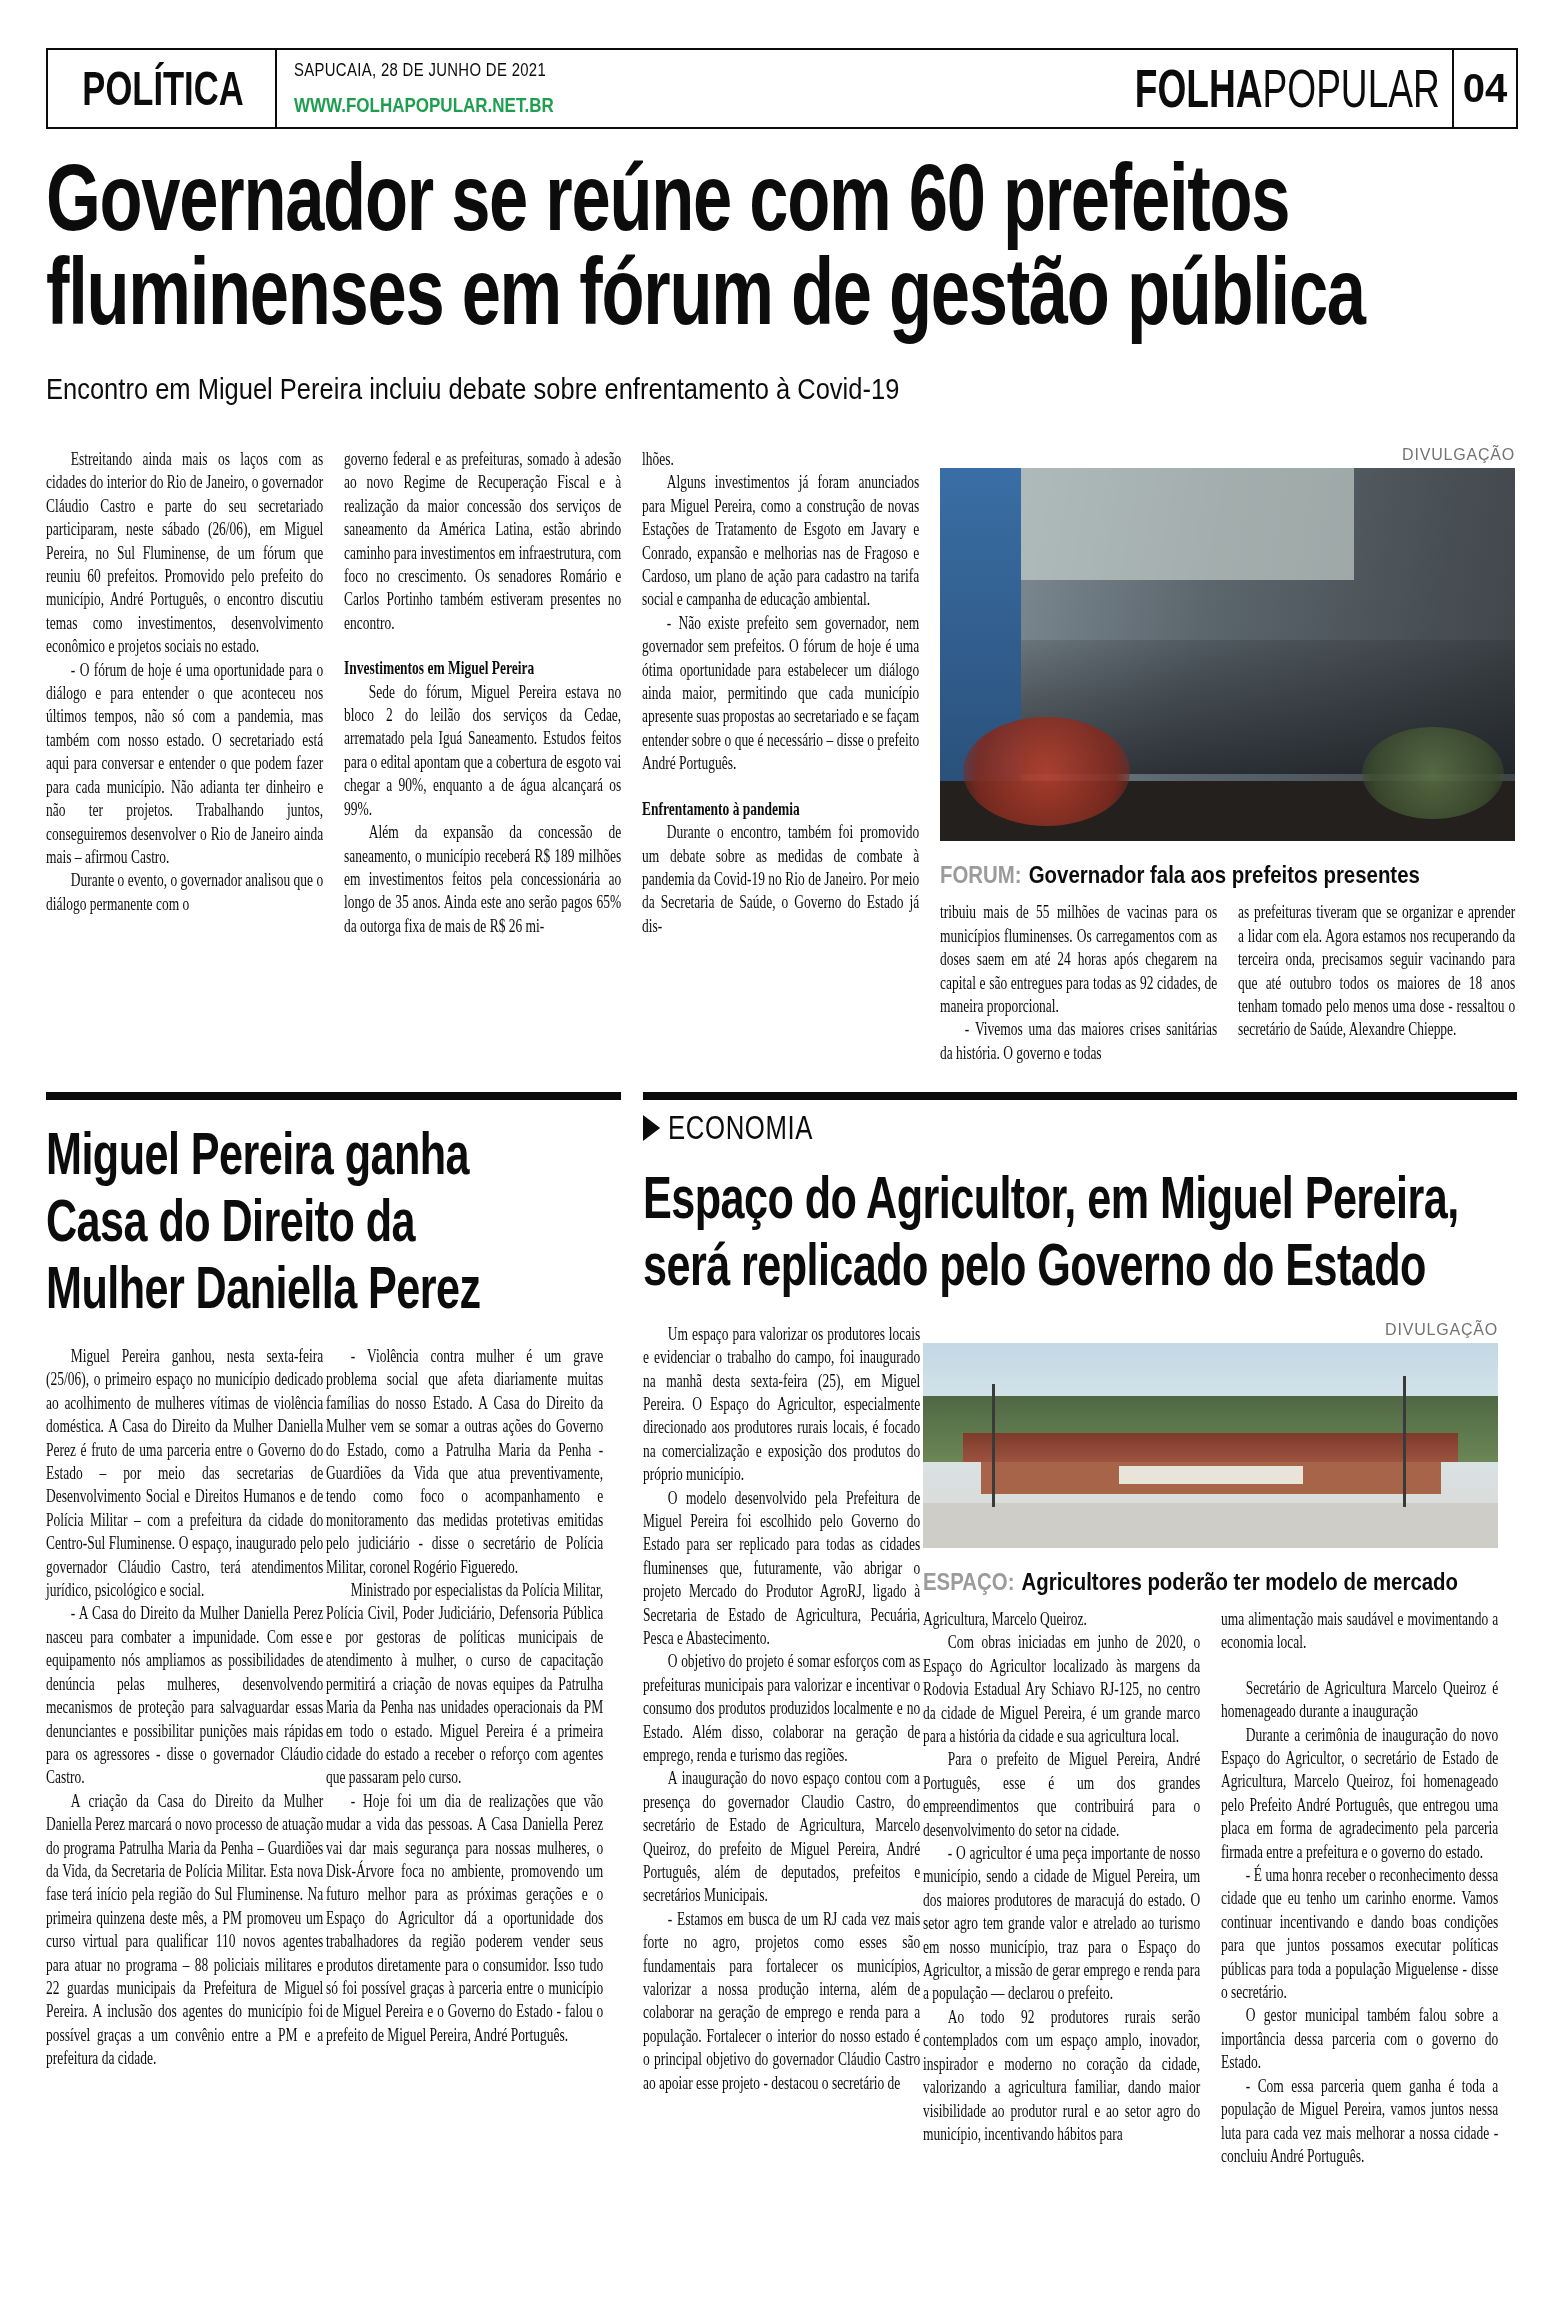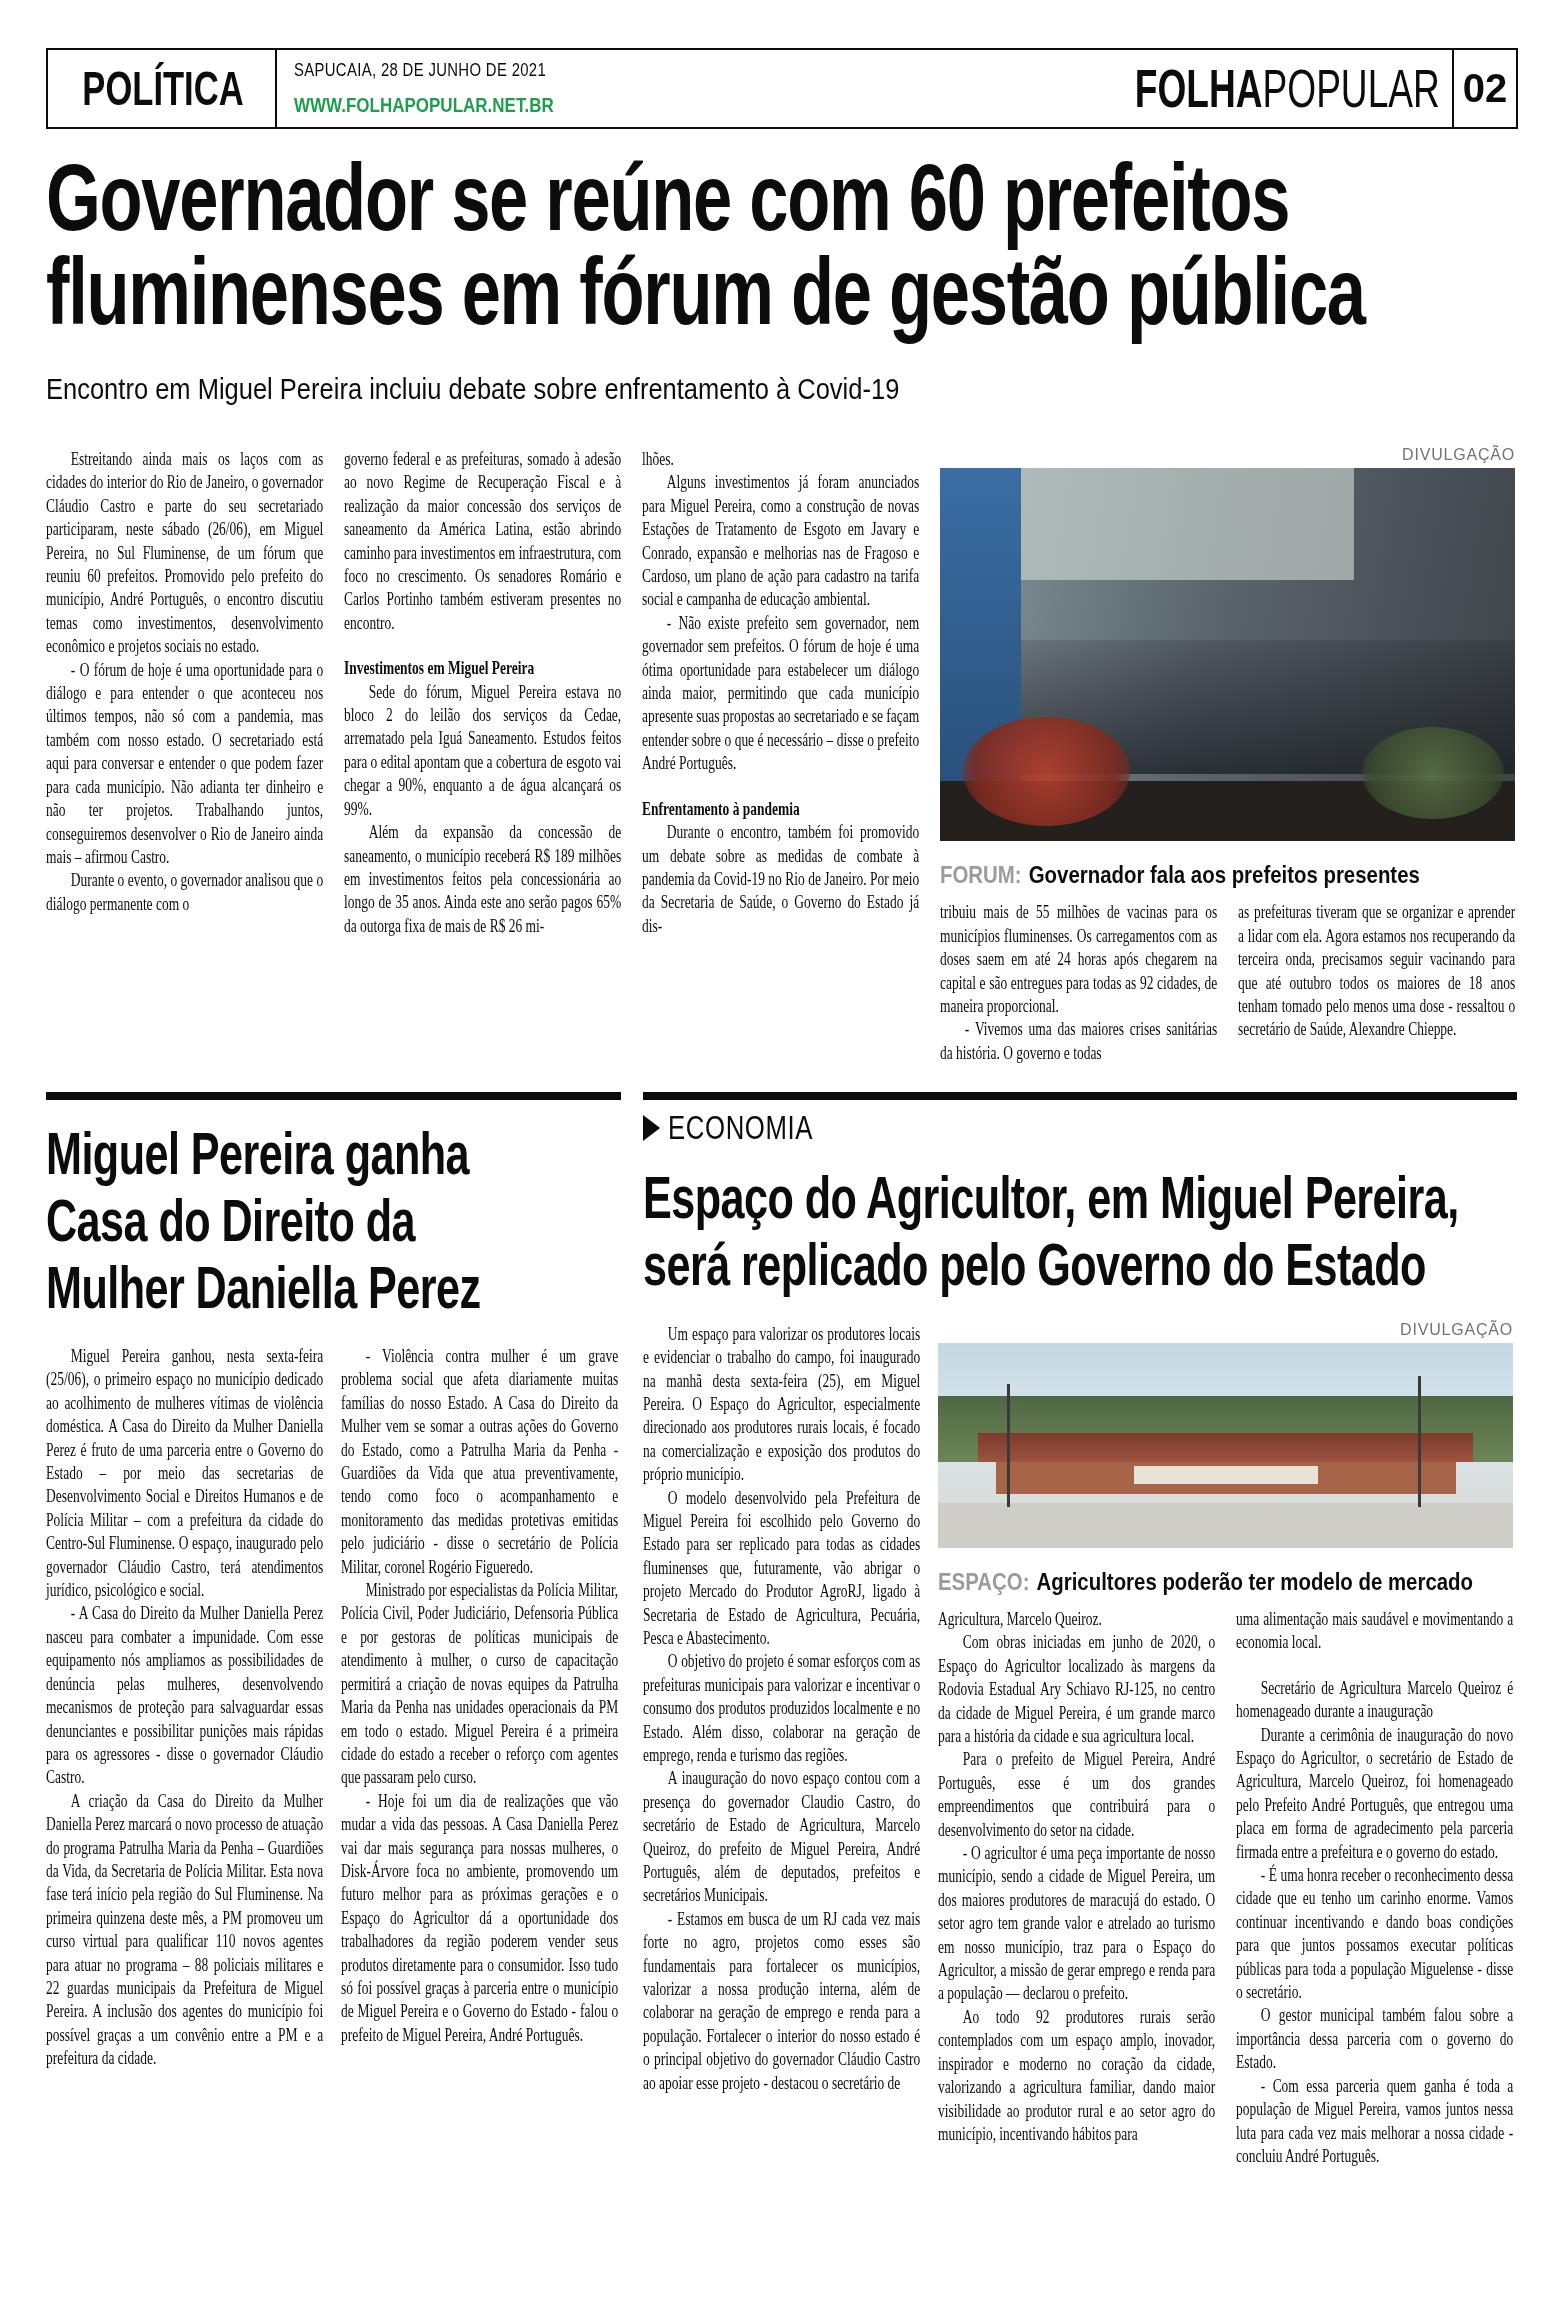--- a/index.html
+++ b/index.html
@@ -53,42 +53,42 @@
   
   .bottom{display:flex;gap:22px;margin-top:28px;align-items:flex-start;}
   .article .rule{height:7.5px;background:var(--ink);}
   .article.nov{width:575px;flex:0 0 auto;}
   .article.eco{width:874px;flex:0 0 auto;}
   .kicker{display:flex;align-items:center;margin-top:11.7px;height:33px;}
   .tri{width:0;height:0;border-left:22px solid var(--ink);border-top:13.4px solid transparent;border-bottom:13.4px solid transparent;margin-right:3.3px;}
   .kicker span{font-size:33px;line-height:1;white-space:nowrap;transform:scaleX(.78);transform-origin:0 50%;letter-spacing:0.8px;}
   .sub-headline{margin-top:20px;}
   .sub-headline .hl-line{font-weight:bold;font-size:60px;line-height:67px;letter-spacing:-0.8px;white-space:nowrap;transform:scaleX(.72);transform-origin:0 50%;}
-  .article-body{display:flex;gap:18px;margin-top:23.4px;}
+  .article-body{display:flex;gap:3px;margin-top:23.4px;}
   .eco-right{width:575px;flex:0 0 auto;}
 </style>
 </head>
 <body>
 
 <div class="page">
 
   <div class="header-box">
     <div class="hb-section">
       <span>POLÍTICA</span>
     </div>
     <div class="hb-mid">
       <div class="hb-date">SAPUCAIA, 28 DE JUNHO DE 2021</div>
       <div class="hb-url">WWW.FOLHAPOPULAR.NET.BR</div>
     </div>
     <div class="hb-right">
       <div class="hb-masthead">
         <span class="mh-bold">FOLHA</span><span class="mh-light">POPULAR</span>
       </div>
     </div>
-    <div class="hb-page">02</div>
+    <div class="hb-page">04</div>
   </div>
 
   <div class="main-headline">
     <div class="hl-line">Governador se reúne com 60 prefeitos</div>
     <div class="hl-line">fluminenses em fórum de gestão pública</div>
   </div>
   <div class="deck">
     <span>Encontro em Miguel Pereira incluiu debate sobre enfrentamento à Covid-19</span>
   </div>
 

